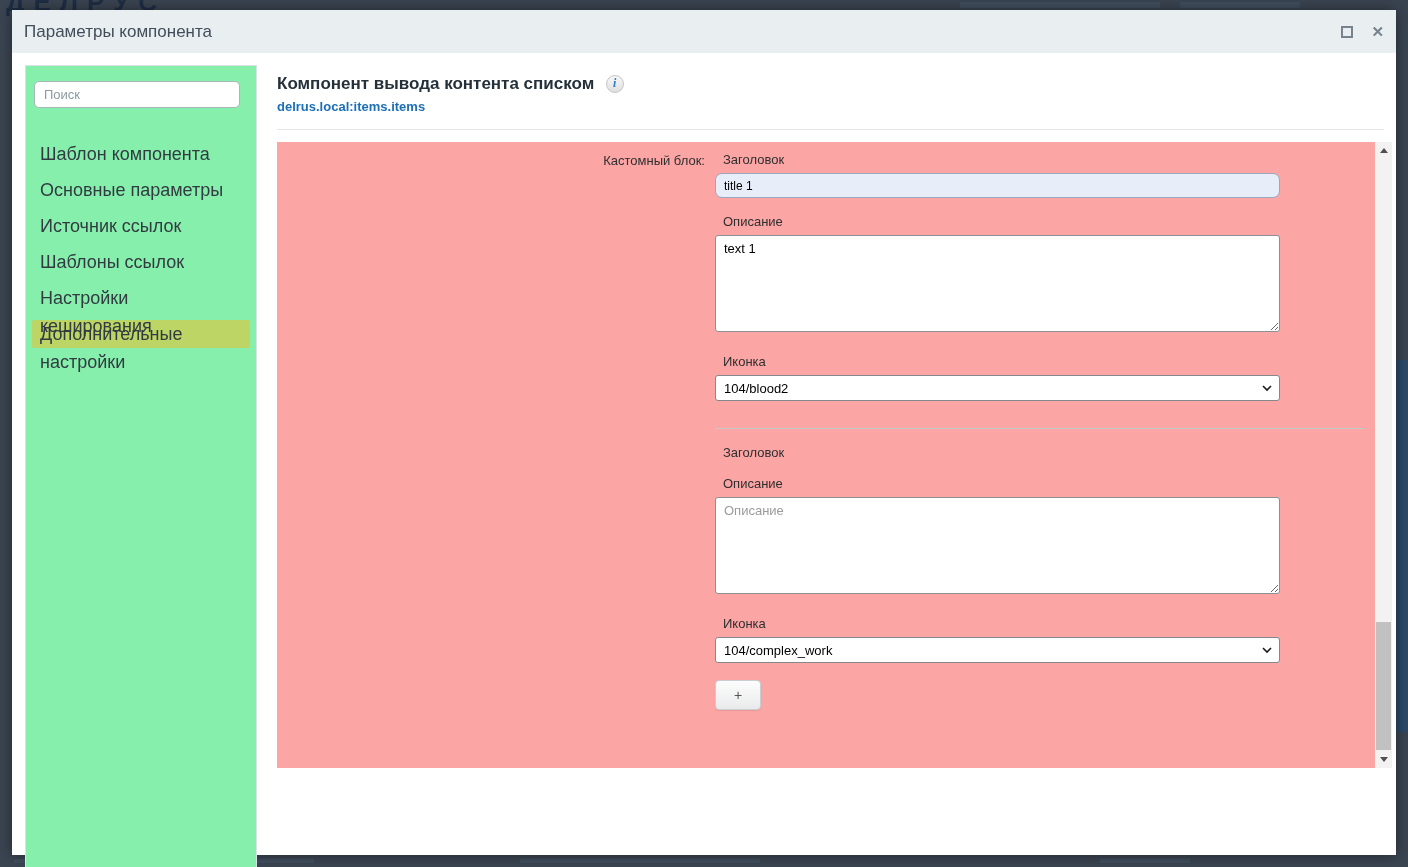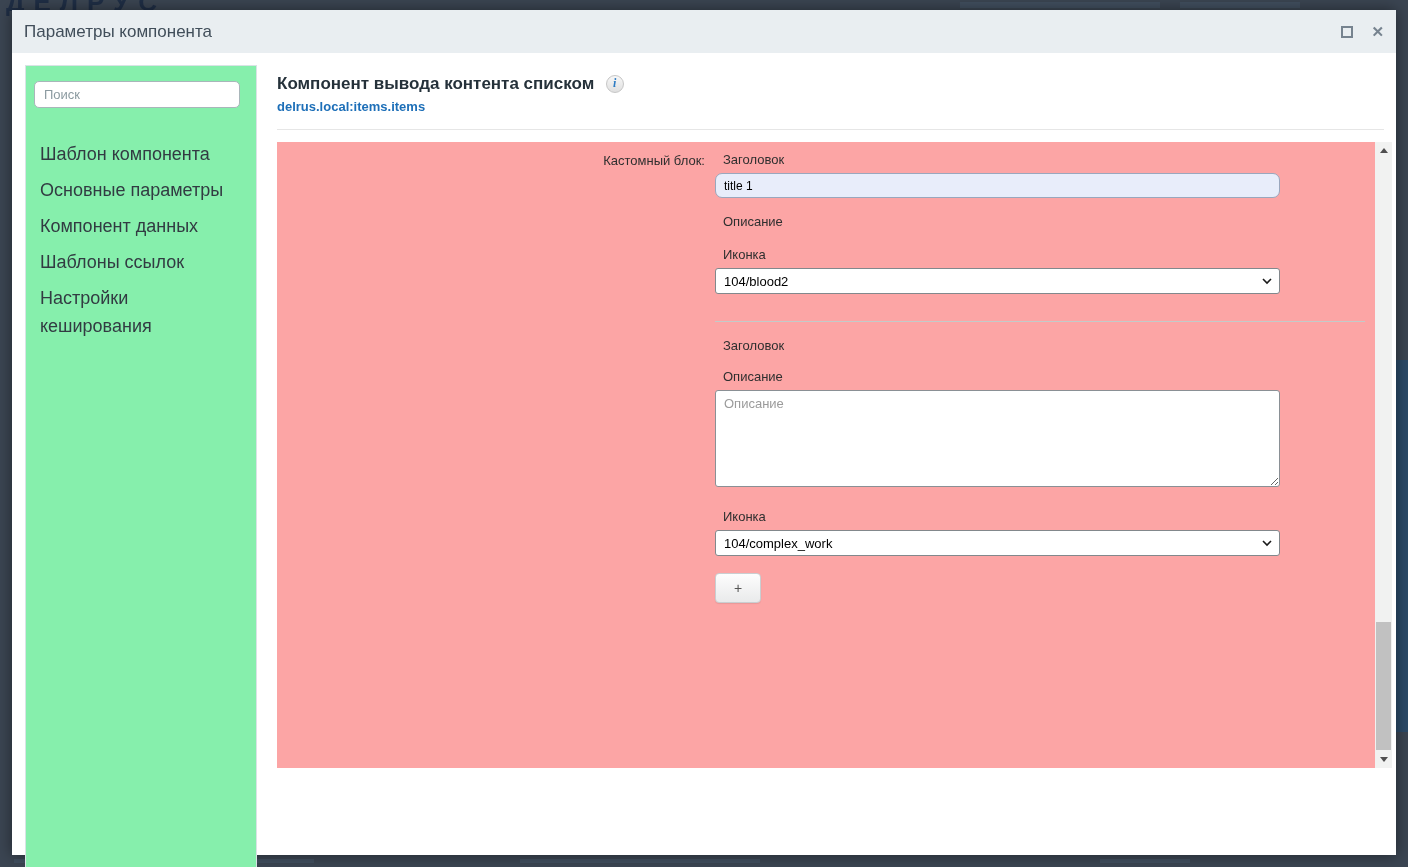--- a/index.html
+++ b/index.html
@@ -131,45 +131,49 @@
     <aside class="sidebar">
       <input class="search" type="text" placeholder="Поиск" style="">
       <nav class="menu">
         <div class="menu-item">
           <span>Шаблон компонента</span>
         </div>
         <div class="menu-item">
           <span>Основные параметры</span>
         </div>
         <div class="menu-item">
-          <span>Компонент данных</span>
+          <span>Источник ссылок</span>
         </div>
         <div class="menu-item">
           <span>Шаблоны ссылок</span>
         </div>
         <div class="menu-item">
           <span>Настройки кеширования</span>
+        </div>
+        <div class="menu-item active">
+          <span>Дополнительные настройки</span>
         </div>
       </nav>
     </aside>
 
     <div class="comp-head">
       <h1 class="comp-title">Компонент вывода контента списком</h1>
       <span class="info-icon">i</span>
       <a class="comp-code">delrus.local:items.items</a>
     </div>
 
     <div class="form-panel">
       <div class="group-label">Кастомный блок:</div>
 
       <div class="fields">
         
         <div class="f-label first">Заголовок</div>
         <input class="inp inp-blue" type="text" value="title 1" style="">
         <div class="f-label">Описание</div>
+        <textarea class="txt" style="">text 1</textarea>
         <div class="f-label icon-lbl">Иконка</div>
         <div class="sel-wrap">
           <select class="sel">
             <option>104/blood2</option>
           </select>
           <svg class="sel-chev" width="10" height="10" viewBox="0 0 10 10">
             <polyline points="1,3 5,7 9,3" fill="none" stroke="#1a1a1a" stroke-width="1.6"></polyline>
           </svg>
         </div>
 

